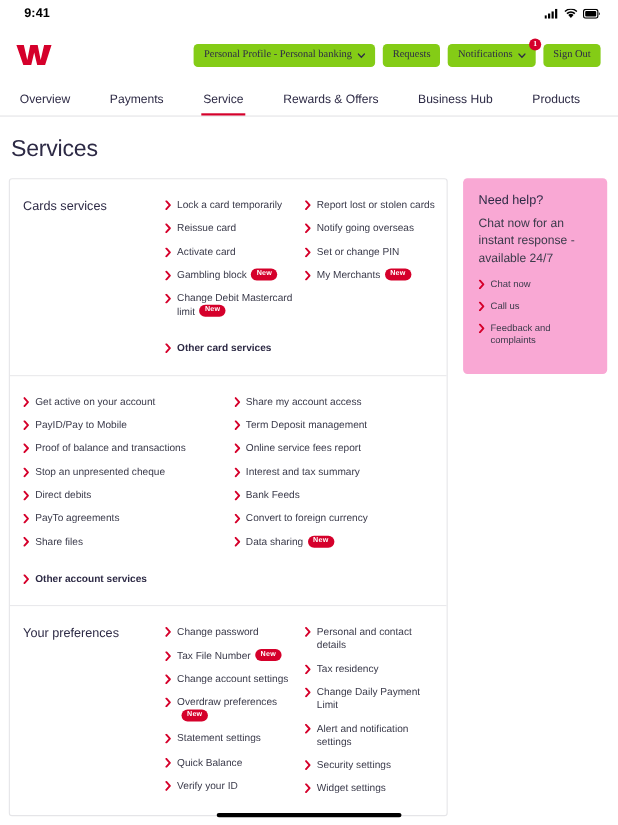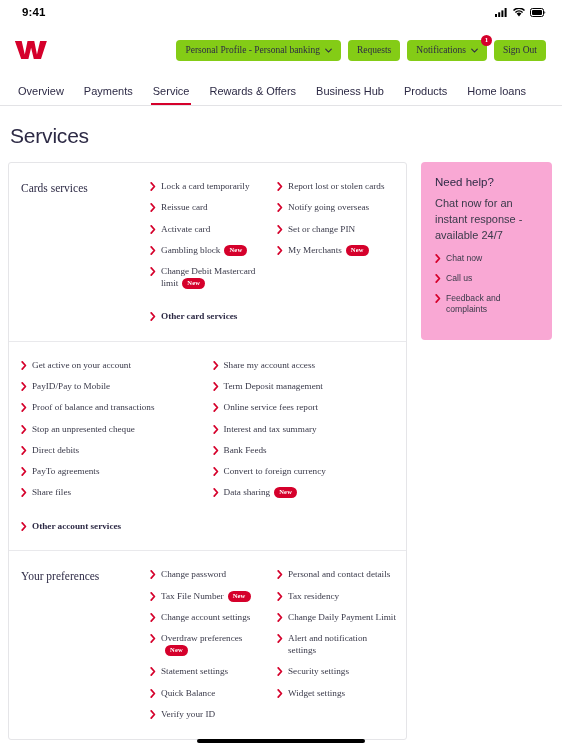--- a/index.html
+++ b/index.html
@@ -40,21 +40,21 @@
   .badge-dot {
     position: absolute; top: -5px; right: -5px;
     width: 11px; height: 11px; border-radius: 50%;
     background: #d5002b; color: #fff;
     font-size: 7px; font-weight: bold;
     display: flex; align-items: center; justify-content: center;
   }
 
   
   .navbar {
-    display: flex; align-items: flex-end; gap: 0;
+    display: flex; align-items: flex-end; gap: 16px;
     padding: 0 8px; height: 30px;
     border-bottom: 1px solid #e3e3e6;
   }
   .navtab {
     font-size: 11px; color: #2d2a45;
     padding: 0 10px 8px 10px; cursor: pointer;
     position: relative; white-space: nowrap;
     background: none; border: none;
     font-family: "Liberation Sans", sans-serif;
   }
@@ -72,21 +72,21 @@
   }
 
   
   .content { display: flex; padding: 0 8px; gap: 14px; align-items: flex-start; }
   .services-container {
     flex: 0 0 399px;
     border: 1px solid #e5e5e8;
     border-radius: 3px;
     background: #fff;
   }
-  .service-section { display: flex; padding: 18px 10px 18px 12px; font-family: Liberation Serif, serif; }
+  .service-section { display: flex; padding: 18px 10px 18px 12px; }
   .service-section + .service-section { border-top: 1px solid #e9e9ec; }
   .section-title {
     flex: 0 0 129px;
     font-size: 11.5px; color: #2d2a45;
     padding-top: 1px;
   }
   .links-cols { flex: 1; display: flex; gap: 8px; }
   .links-col { flex: 1; display: flex; flex-direction: column; }
 
   .svc-link {

